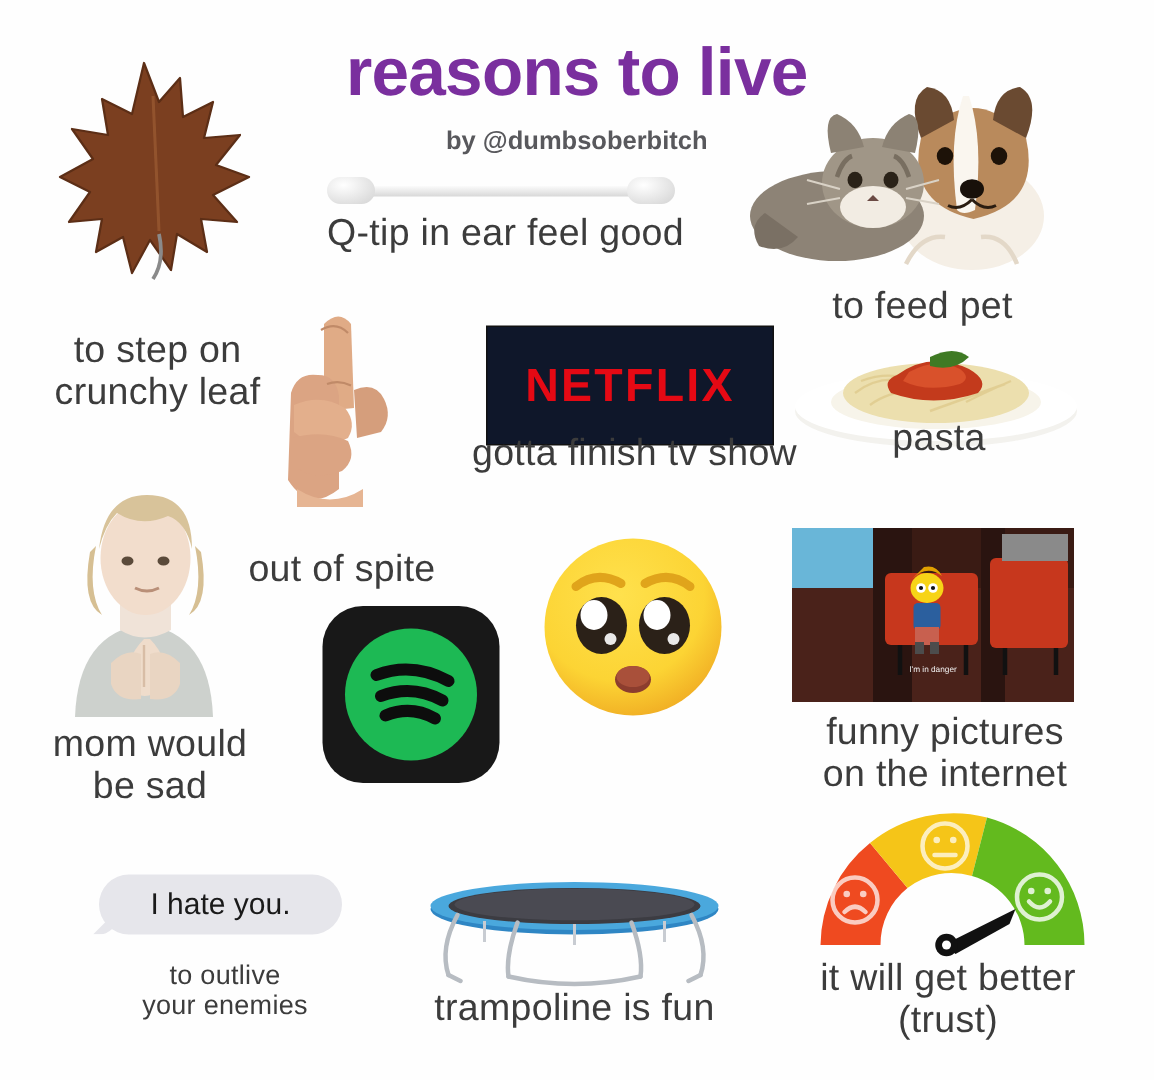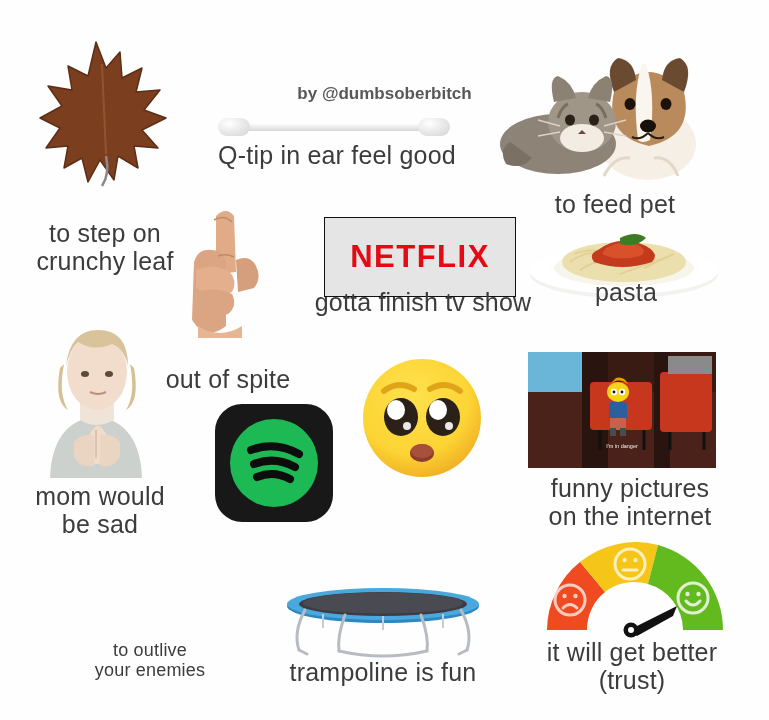--- a/index.html
+++ b/index.html
@@ -38,21 +38,21 @@
     background:radial-gradient(ellipse at 35% 30%,#ffffff,#d2d2d2);
   }
   .qtip .bud.l{left:0;}
   .qtip .bud.r{right:0;}
   
   .pets{left:496px;top:26px;width:232px;height:160px;}
   
   .hand{left:178px;top:198px;width:96px;height:140px;}
   
   .netflix{
-    left:325px;top:218px;width:190px;height:78px;background:#e5e5e5;
+    left:325px;top:218px;width:190px;height:78px;background:#0f172a;
     display:flex;align-items:center;justify-content:center;
     box-shadow:0 0 0 1px #111;
   }
   .netflix span{
     color:#e50914;font-weight:bold;font-size:31px;letter-spacing:1.5px;
     font-family:"Liberation Sans",sans-serif;
   }
   
   .pasta{left:524px;top:222px;width:200px;height:78px;}
   
@@ -80,20 +80,21 @@
   
   .tramp{left:283px;top:588px;width:200px;height:76px;}
   
   .gauge{left:540px;top:534px;width:190px;height:104px;}
 </style>
 </head>
 <body>
 
 <div class="stage">
 
+  <div class="abs title">reasons to live</div>
   <div class="abs byline">by @dumbsoberbitch</div>
 
   <div class="abs leaf-wrap">
     <svg viewBox="0 0 140 160" width="140" height="160">
       <path d="M62 8 L72 34 L86 18 L88 44 L108 34 L102 58 L126 56 L110 76 L132 84 L108 96 L124 114
                L100 112 L104 134 L84 122 L80 146 L66 126 L54 148 L48 124 L30 134 L34 112 L12 114
                L26 94 L6 84 L28 72 L14 52 L38 56 L34 32 L54 42 Z" fill="#7b3f20" stroke="#5c2e16" stroke-width="1.5" stroke-linejoin="round"></path>
       <path d="M68 30 L72 120" stroke="#9c5c33" stroke-width="2" fill="none" opacity=".7"></path>
       <path d="M72 122 q4 18 -4 30" stroke="#8a8a8a" stroke-width="2.5" fill="none"></path>
     </svg>
@@ -255,20 +256,24 @@
 
       <g stroke="#111" stroke-width="3">
         <path d="M72 78 l0 20 M116 78 l0 20 M142 80 l0 18 M176 80 l0 18"></path>
       </g>
       <text x="94" y="96" font-size="5.5" fill="#f2f2f2" text-anchor="middle" font-family="Liberation Sans, sans-serif">I'm in danger</text>
     </svg>
   </div>
   <div class="lbl" style="left:510px;top:474px;width:240px;font-size:25px;">funny pictures
 on the internet</div>
 
+  <div class="abs bubble">
+    <div class="tail"></div>
+    <span>I hate you.</span>
+  </div>
   <div class="lbl" style="left:52px;top:640px;width:196px;font-size:18px;">to outlive
 your enemies</div>
 
   <div class="abs tramp">
     <svg viewBox="0 0 200 76" width="200" height="76">
       <ellipse cx="100" cy="18" rx="96" ry="17" fill="#2f86c4"></ellipse>
       <ellipse cx="100" cy="16" rx="96" ry="16" fill="#4aa8dd"></ellipse>
       <ellipse cx="100" cy="16" rx="84" ry="12" fill="#3c3c42"></ellipse>
       <ellipse cx="100" cy="15" rx="80" ry="10.5" fill="#4a4a52"></ellipse>
       <g stroke="#b7bcc2" stroke-width="3" fill="none" stroke-linecap="round">

